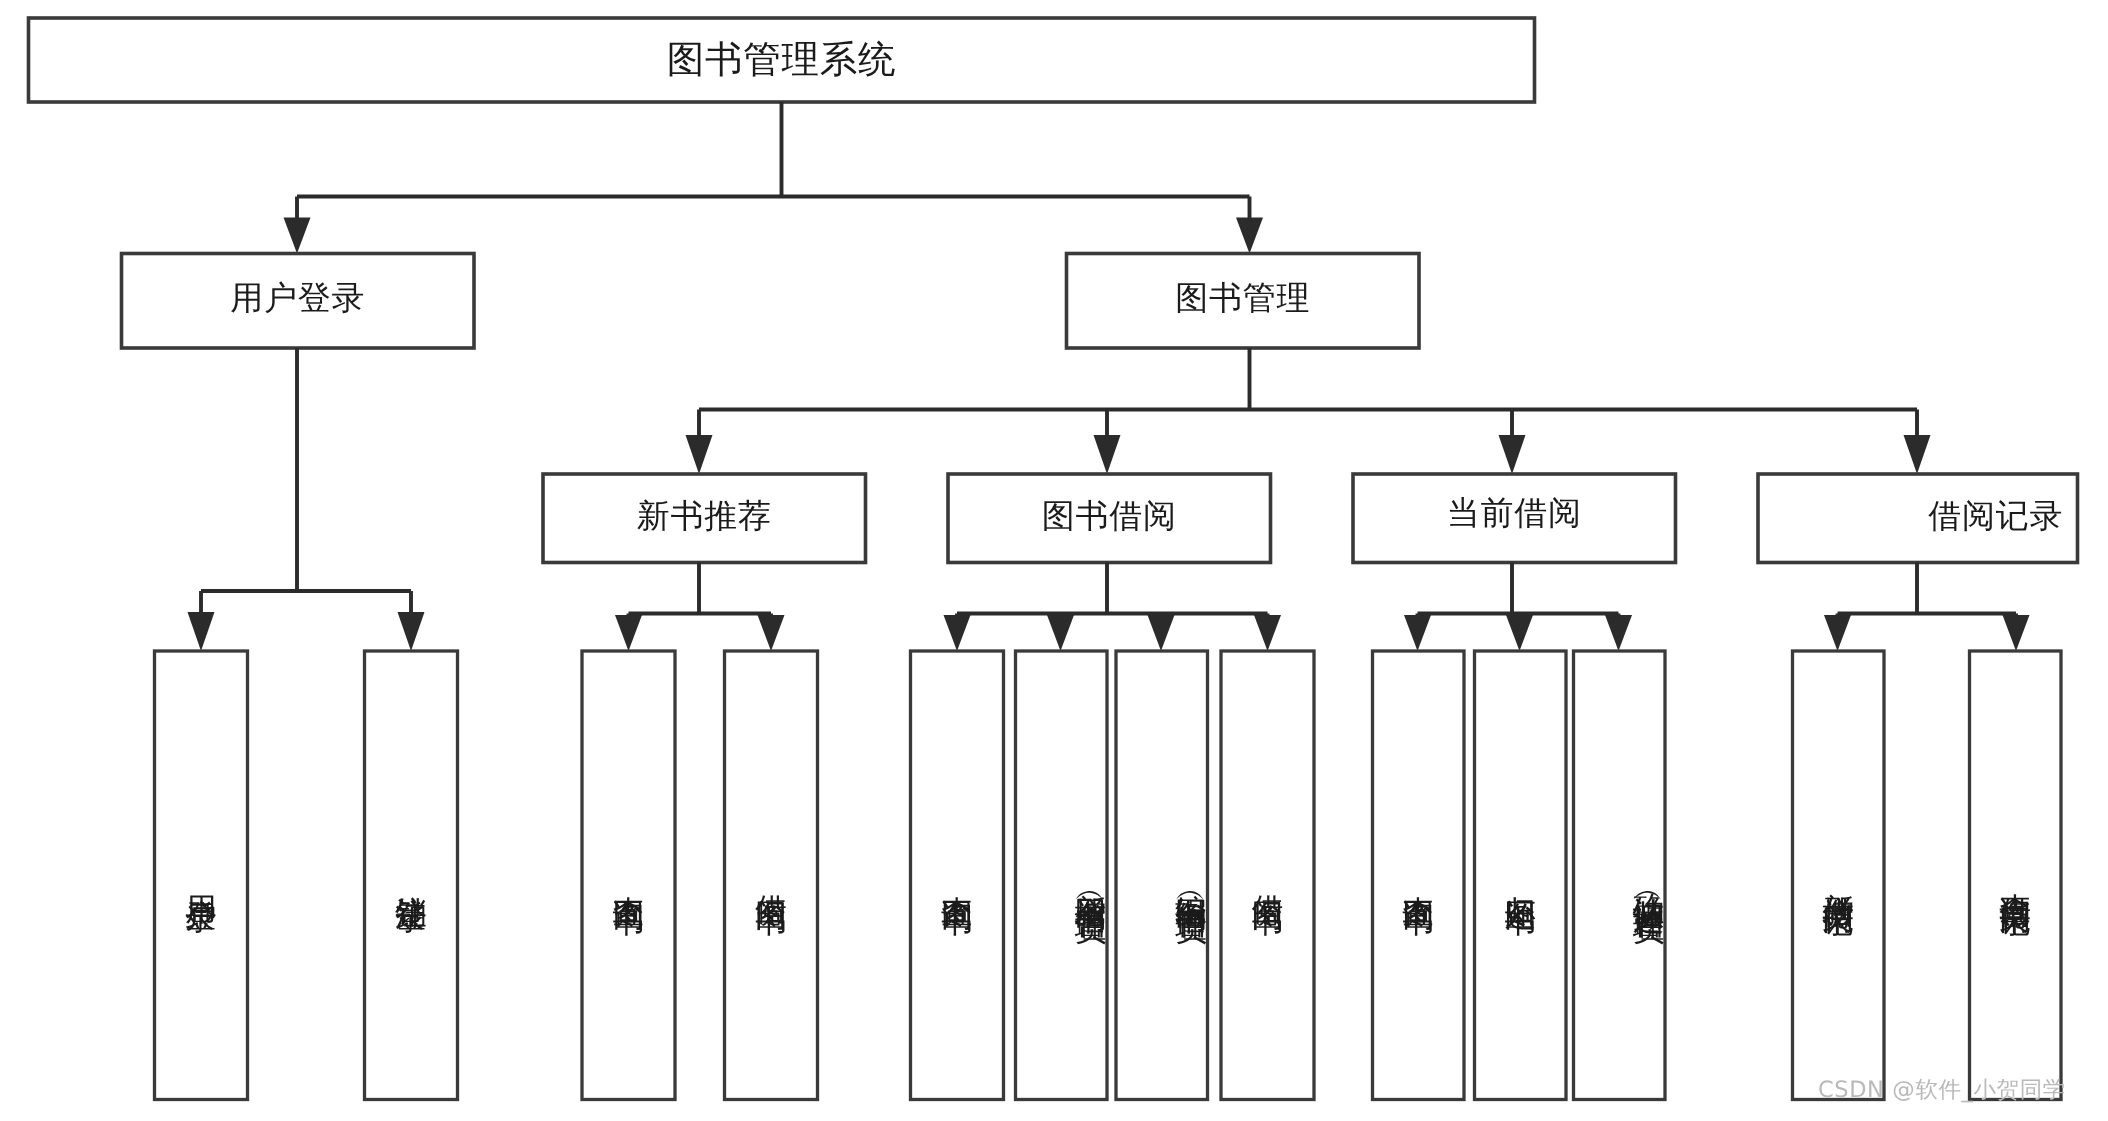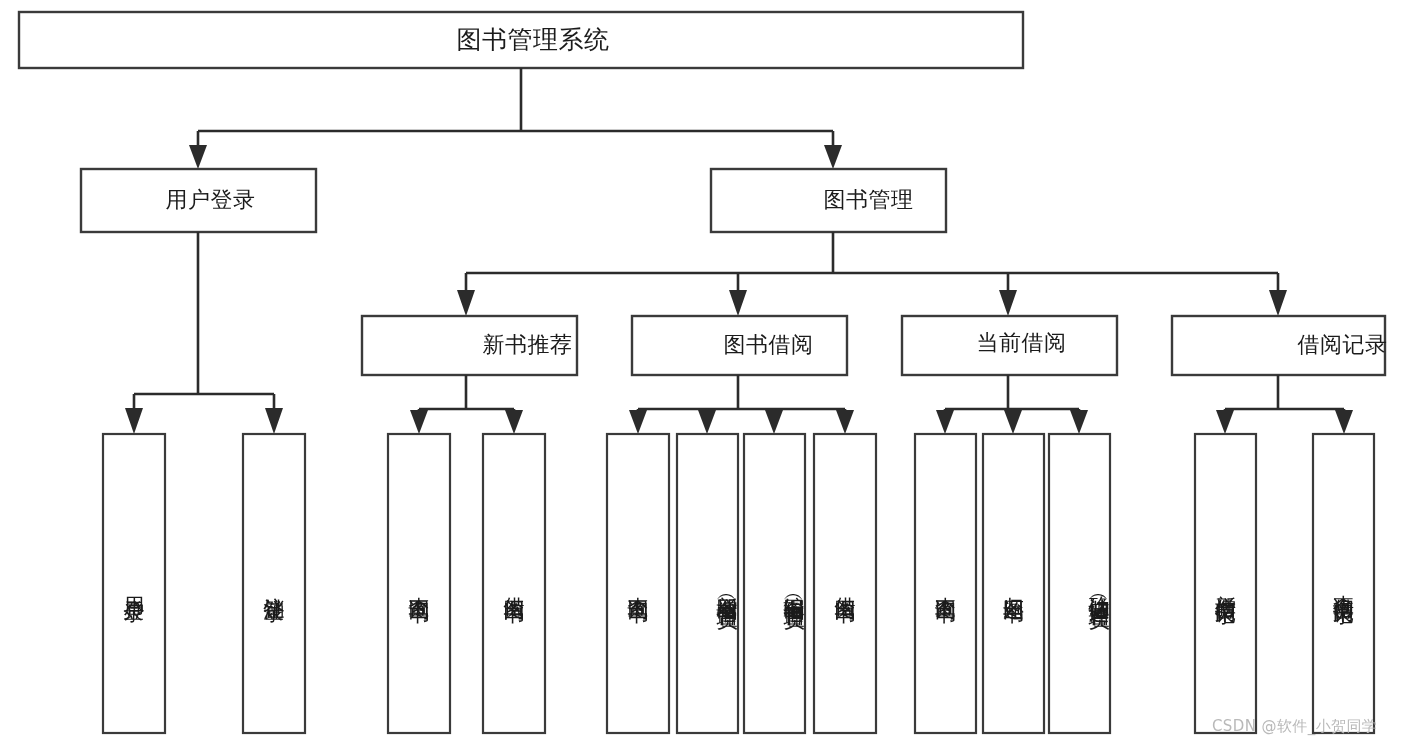--- a/index.html
+++ b/index.html
@@ -53,21 +53,20 @@
     display: flex;
     align-items: center;
     justify-content: center;
     text-align: center;
     font-size: 22px;
     color: #1b1b1b;
     line-height: 1.2;
     letter-spacing: 0.5px;
     white-space: nowrap;
     pointer-events: none;
-    margin-left: 12px;
   }
   .v-label {
     position: absolute;
     display: flex;
     align-items: flex-start;
     justify-content: center;
     writing-mode: vertical-rl;
     text-orientation: upright;
     font-size: 21px;
     color: #1b1b1b;
@@ -180,24 +179,24 @@
     <rect class="node-box-thin" x="1049" y="434" width="61" height="299"></rect>
 
     <rect class="node-box-thin" x="1195" y="434" width="61" height="299"></rect>
     <rect class="node-box-thin" x="1313" y="434" width="61" height="299"></rect>
 
   </svg>
 
   <div class="h-label" style="left:19px; top:12px; width:1004px; height:56px; font-size:25px;">图书管理系统</div>
 
   <div class="h-label" style="left:81px; top:169px; width:235px; height:63px;">用户登录</div>
-  <div class="h-label" style="left:711px; top:169px; width:235px; height:63px;padding-left:28px;">图书管理</div>
-
-  <div class="h-label" style="left:362px; top:316px; width:215px; height:59px;padding-left:46px;">新书推荐</div>
-  <div class="h-label" style="left:632px; top:316px; width:215px; height:59px;padding-left:17px;">图书借阅</div>
+  <div class="h-label" style="left:711px; top:169px; width:235px; height:63px;">图书管理</div>
+
+  <div class="h-label" style="left:362px; top:316px; width:215px; height:59px;">新书推荐</div>
+  <div class="h-label" style="left:632px; top:316px; width:215px; height:59px;">图书借阅</div>
   <div class="h-label" style="left:902px; top:316px; width:215px; height:55px;">当前借阅</div>
   <div class="h-label" style="left:1224px; top:316px; width:213px; height:59px;">借阅记录</div>
 
   <div class="v-label center-v" style="left:103px; top:434px; width:62px; height:299px;">用户登录</div>
   <div class="v-label center-v" style="left:243px; top:434px; width:62px; height:299px;">注销登录</div>
 
   <div class="v-label center-v" style="left:388px; top:434px; width:62px; height:299px;">查询图书</div>
   <div class="v-label center-v" style="left:483px; top:434px; width:62px; height:299px;">借阅图书</div>
 
   <div class="v-label center-v" style="left:607px; top:434px; width:62px; height:299px;">查询图书</div>

